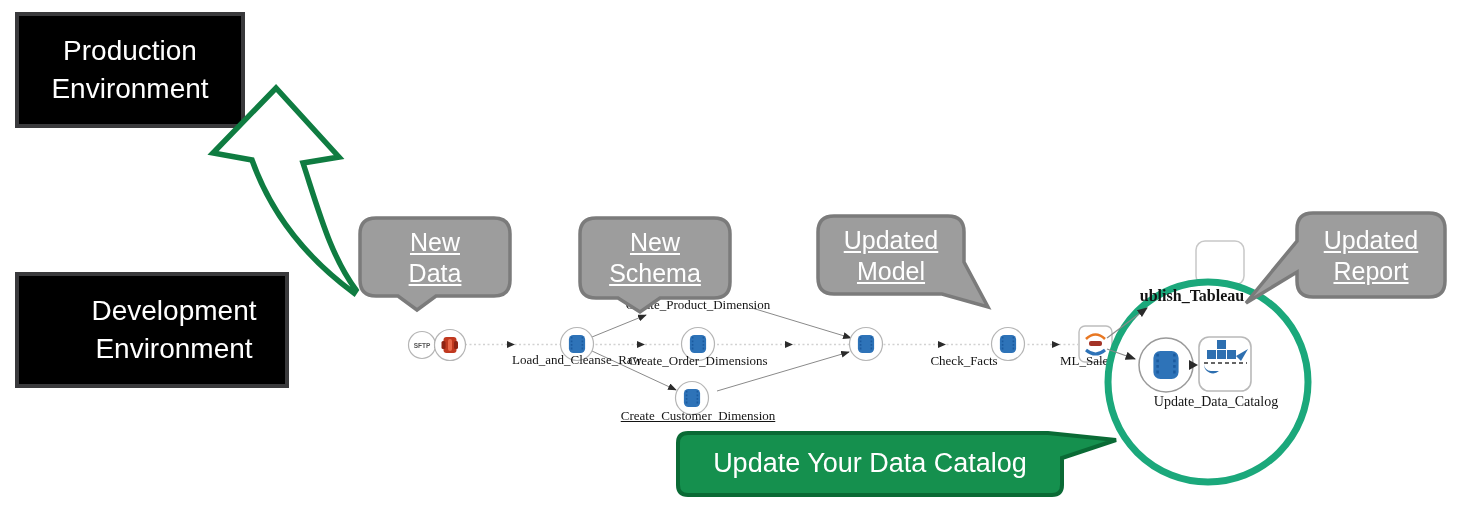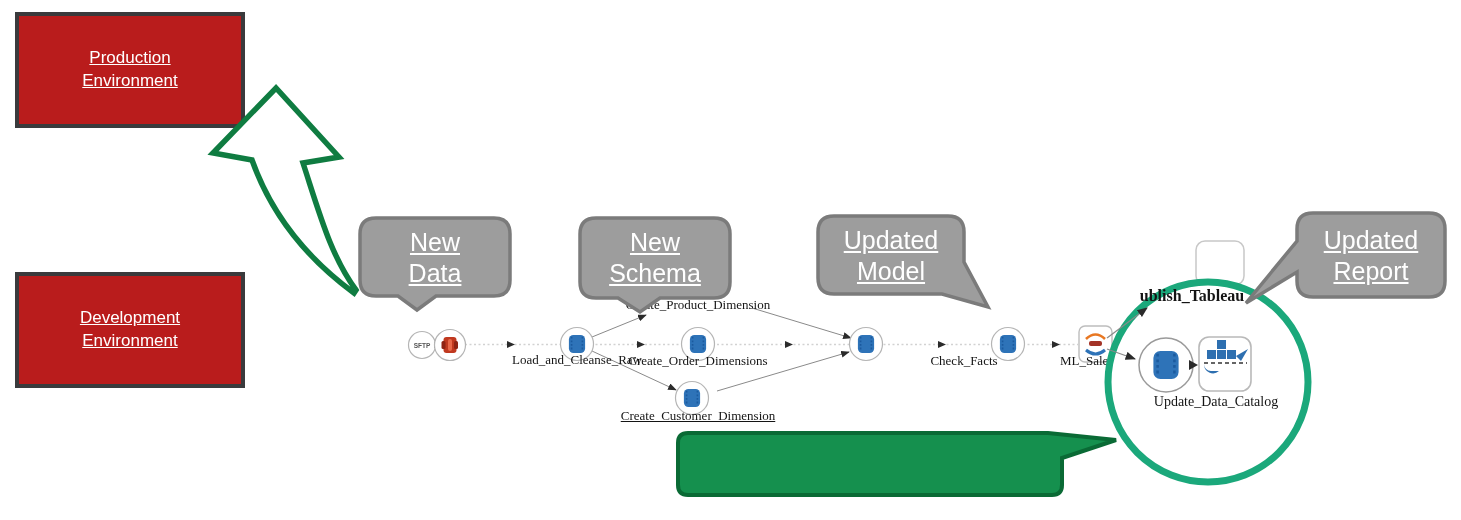--- a/index.html
+++ b/index.html
@@ -1,21 +1,21 @@
 <!DOCTYPE html>
 <html><head>
 <meta charset="utf-8">
 <style>
   html,body{margin:0;padding:0;background:#ffffff;}
   .stage{position:relative;width:1461px;height:520px;background:#ffffff;overflow:hidden;
          font-family:"Liberation Sans",sans-serif;}
   svg.layer{position:absolute;left:0;top:0;}
-  .env-box{position:absolute;width:222px;height:108px;background:#b91c1c;border:4px solid #3a3a3c;
-           color:#ffffff;font-size:17px;line-height:1.35;display:flex;align-items:center;
-           justify-content:center;text-align:center;white-space:pre-line;text-decoration:underline;}
+  .env-box{position:absolute;width:222px;height:108px;background:#000000;border:4px solid #3a3a3c;
+           color:#ffffff;font-size:28px;line-height:1.35;display:flex;align-items:center;
+           justify-content:center;text-align:center;white-space:pre-line;}
   .node-label{position:absolute;font-family:"Liberation Serif",serif;font-size:13px;color:#141414;
               white-space:nowrap;transform:translateX(-50%);}
   .node-label.left-anchor{transform:none;}
   .big-label{font-size:14px;}
   .mid-label{font-size:16px;}
   .bubble-text{position:absolute;color:#ffffff;font-size:25px;line-height:1.22;text-align:center;
                white-space:pre-line;text-decoration:underline;}
   .banner-text{position:absolute;left:678px;top:448px;width:384px;color:#ffffff;font-size:27px;
                text-align:center;}
 </style>
@@ -131,21 +131,21 @@
         <path d="M1204,364 a7,7 0 0 0 7,7 h8 a9,9 0 0 1 -15,-7 Z" fill="#2d6fb0"></path>
       </g>
     </g>
   </svg>
 
   <div class="node-label mid-label" style="left:1192px;top:287px;font-weight:bold;">ublish_Tableau</div>
   <div class="node-label big-label" style="left:1216px;top:394px;">Update_Data_Catalog</div>
 
   <div class="env-box" style="left:15px;top:12px;">Production
 Environment</div>
-  <div class="env-box" style="left:15px;top:272px;">Development
+  <div class="env-box" style="left:15px;top:272px;padding-left:44px;">Development
 Environment</div>
 
   <svg class="layer" width="1461" height="520">
 
     <path d="M376,218 H494 Q510,218 510,234 V280 Q510,296 494,296 H436 L417,310 L398,296 H376 Q360,296 360,280 V234 Q360,218 376,218 Z" fill="#9d9d9d" stroke="#7b7b7b" stroke-width="3.5"></path>
 
     <path d="M596,218 H714 Q730,218 730,234 V282 Q730,298 714,298 H660 L640,312 L618,298 H596 Q580,298 580,282 V234 Q580,218 596,218 Z" fill="#9d9d9d" stroke="#7b7b7b" stroke-width="3.5"></path>
 
     <path d="M834,216 H948 Q964,216 964,232 V262 L988,307 L942,294 H834 Q818,294 818,278 V232 Q818,216 834,216 Z" fill="#9d9d9d" stroke="#7b7b7b" stroke-width="3.5"></path>
 
@@ -157,14 +157,15 @@
   </svg>
 
   <div class="bubble-text" style="left:360px;top:227px;width:150px;">New
 Data</div>
   <div class="bubble-text" style="left:580px;top:227px;width:150px;">New
 Schema</div>
   <div class="bubble-text" style="left:818px;top:225px;width:146px;">Updated
 Model</div>
   <div class="bubble-text" style="left:1297px;top:225px;width:148px;">Updated
 Report</div>
+  <div class="banner-text">Update Your Data Catalog</div>
 
 </div>
 
 </body></html>

